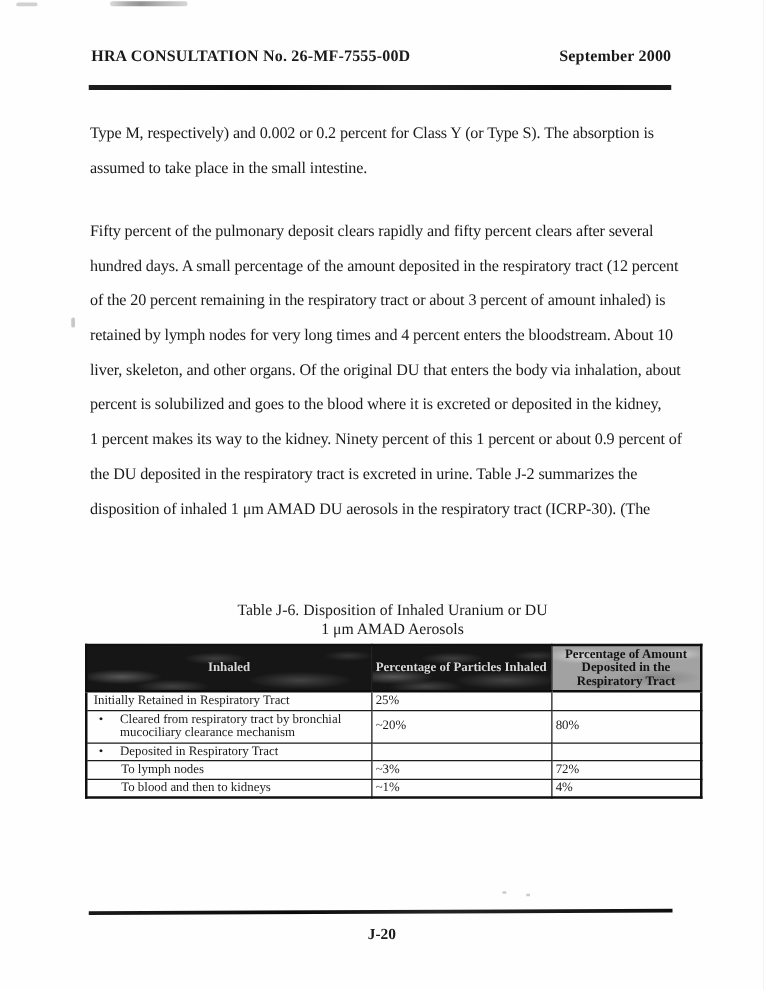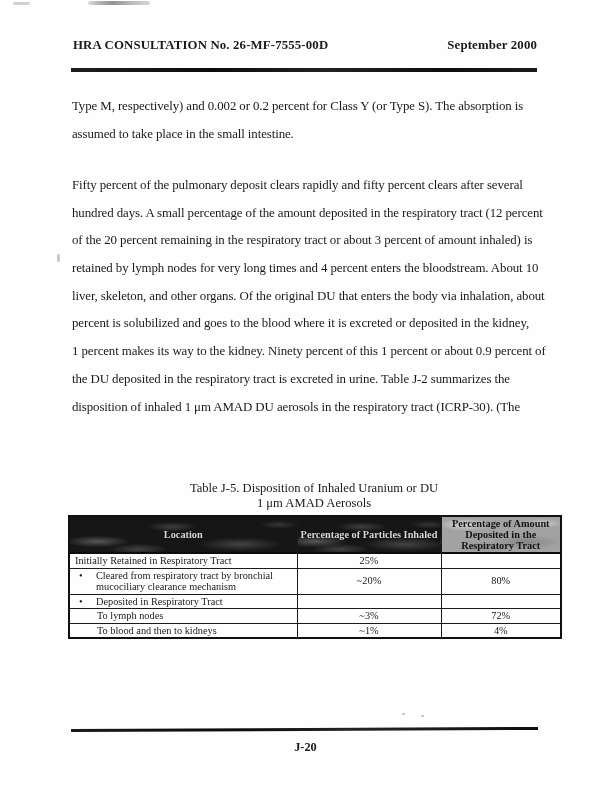--- a/index.html
+++ b/index.html
@@ -60,21 +60,21 @@
   .th-light {
     background-color:#a2a2a2;
     background-image:
       radial-gradient(ellipse 40px 9px at 20% 22%, rgba(255,255,255,.55), transparent 70%),
       radial-gradient(ellipse 50px 10px at 72% 72%, rgba(70,70,70,.32), transparent 70%),
       radial-gradient(ellipse 30px 7px at 86% 18%, rgba(255,255,255,.42), transparent 70%),
       radial-gradient(ellipse 45px 8px at 38% 86%, rgba(95,95,95,.28), transparent 70%);
     color:#131313;
   }
   .data-table tbody td { vertical-align:middle; }
-  .num { text-align:center; }
+  .num { text-align:left; }
   .r1 { height:15px; } .r3,.r4,.r5 { height:13px;margin-left:44px; }
   .cell-loc.plain { padding-left:5px; }
   .cell-loc.with-bullet { padding-left:5px; }
   .bullet-span { display:inline-block; width:17px; vertical-align:top; padding-left:4px; }
   .loc-text { display:inline-block; width:190px; vertical-align:top; }
   .cell-loc.indent { padding-left:27px; }
 
   
   .footer-rule { left:71px; top:728px; width:467px; height:3px; transform:rotate(-.25deg);
     background:linear-gradient(90deg,#1a1a1a,#0b0b0b 35%,#242424 60%,#0f0f0f); }
@@ -109,33 +109,33 @@
     <div class="tline">of the 20 percent remaining in the respiratory tract or about 3 percent of amount inhaled) is</div>
     <div class="tline">retained by lymph nodes for very long times and 4 percent enters the bloodstream. About 10</div>
     <div class="tline">liver, skeleton, and other organs. Of the original DU that enters the body via inhalation, about</div>
     <div class="tline">percent is solubilized and goes to the blood where it is excreted or deposited in the kidney,</div>
     <div class="tline">1 percent makes its way to the kidney. Ninety percent of this 1 percent or about 0.9 percent of</div>
     <div class="tline">the DU deposited in the respiratory tract is excreted in urine. Table J-2 summarizes the</div>
     <div class="tline">disposition of inhaled 1 μm AMAD DU aerosols in the respiratory tract (ICRP-30). (The</div>
   </div>
 
   <div class="table-title">
-    <div>Table J-5. Disposition of Inhaled Uranium or DU</div>
+    <div>Table J-6. Disposition of Inhaled Uranium or DU</div>
     <div>1 μm AMAD Aerosols</div>
   </div>
 
   <table class="data-table">
     <colgroup>
         <col style="width:228px">
         <col style="width:144px">
         <col style="width:120px">
       </colgroup>
     <thead>
       <tr>
-        <th class="th-dark">Location</th>
+        <th class="th-dark">Inhaled</th>
         <th class="th-dark">Percentage of Particles Inhaled</th>
         <th class="th-light">Percentage of Amount Deposited in the Respiratory Tract</th>
       </tr>
     </thead>
     <tbody>
       <tr class="r1">
         <td class="cell-loc plain">Initially Retained in Respiratory Tract</td>
         <td class="num">25%</td>
         <td class="num"></td>
       </tr>

